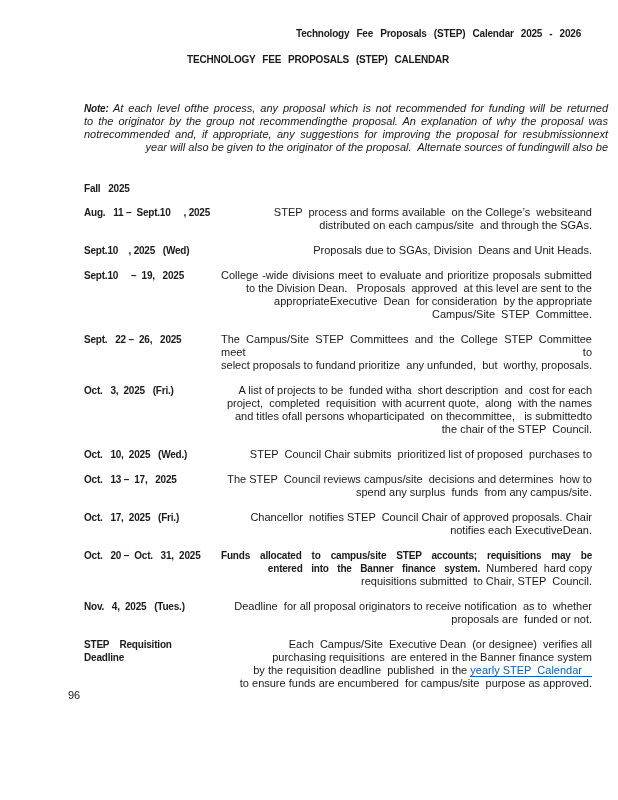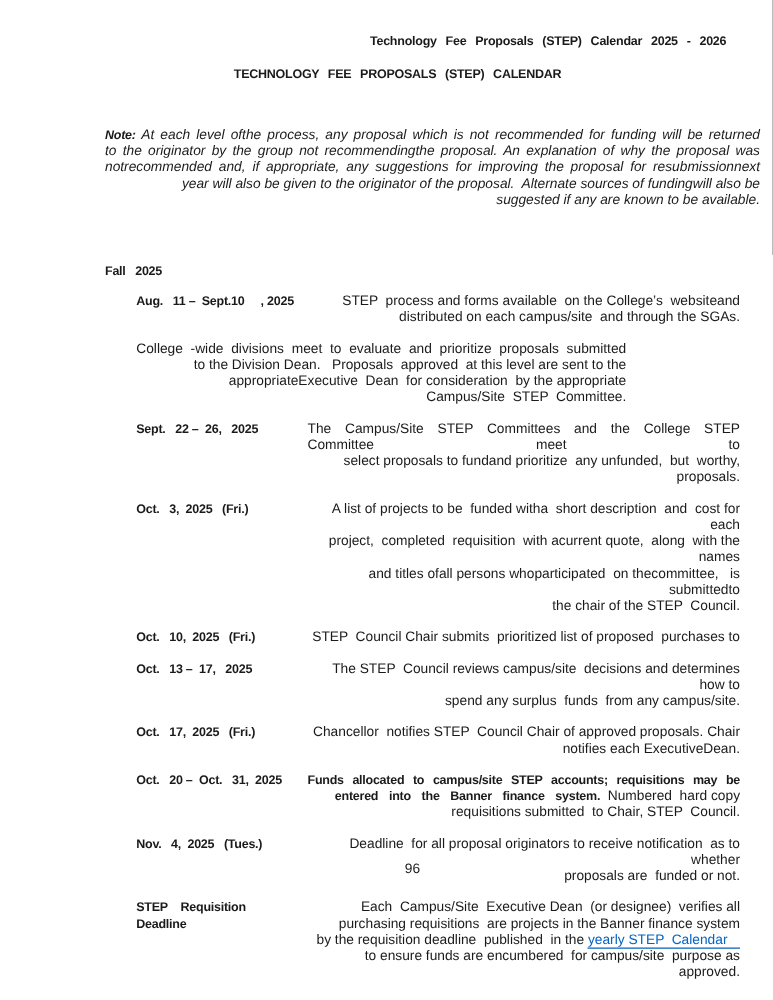--- a/index.html
+++ b/index.html
@@ -12,62 +12,68 @@
     font-family:"Liberation Sans", sans-serif;
     font-size:11px;line-height:13px;
     overflow:hidden;
     box-sizing:border-box;
     padding:27px 26px 0 84px;
   }
   .cond{font-weight:bold;font-size:10px;letter-spacing:-0.2px;}
   .hdr1{width:285px;margin-left:212px;text-align:justify;-moz-text-align-last:justify;text-align-last:justify;}
   .hdr2{width:262px;margin-left:103px;margin-top:13px;text-align:justify;-moz-text-align-last:justify;text-align-last:justify;}
   .note{width:524px;margin-top:36px;font-style:italic;}
-  .season{margin-top:44px;white-space:pre;}
-  .rows{margin-top:11px;margin-left:25px;}
+  .season{margin-top:28px;white-space:pre;}
+  .rows{margin-top:11px;}
   .row{display:flex;margin-bottom:12px;}
   .date{width:137px;flex:0 0 137px;white-space:pre;font-weight:bold;font-size:10px;letter-spacing:-0.2px;}
   .desc{width:392px;}
   .line{white-space:pre-wrap;text-align:right;}
   .line.j{white-space:normal;text-align:justify;-moz-text-align-last:justify;text-align-last:justify;text-justify:inter-word;}
   .sp{word-spacing:6px;}
   .link{
     color:var(--link,#0563C1);
     border-bottom:1px solid var(--link,#0563C1);
     padding-right:10px;
     cursor:pointer;
   }
-  .pagenum{position:absolute;top:689px;left:68px;width:524px;text-align:center;}
+  .pagenum{position:absolute;top:689px;left:68px;width:524px;}
 </style>
 </head>
 <body>
 
 <div class="page">
   <div class="cond hdr1">Technology Fee Proposals (STEP) Calendar 2025 - 2026</div>
   <div class="cond hdr2">TECHNOLOGY FEE PROPOSALS (STEP) CALENDAR</div>
 
   <div class="note" id="note-block">
       <div class="line j"><span class="cond">Note:</span><span> At each level ofthe process, any proposal which is not recommended for funding will be returned</span></div>
       <div class="line j"><span>to the originator by the group not recommendingthe proposal. An explanation of why the proposal was</span></div>
       <div class="line j"><span>notrecommended and, if appropriate, any suggestions for improving the proposal for resubmissionnext</span></div>
       <div class="line"><span>year will also be given to the originator of the proposal.  Alternate sources of fundingwill also be</span></div>
-      <div class="line"><span>suggested if any are known to be available.</span></div>
     </div>
 
   <div class="cond season">Fall   2025</div>
 
   <div class="rows" id="rows-container">
       <div class="row">
         <div class="date">Aug.   11 –  Sept.10     , 2025</div>
         <div class="desc">
           <div class="line"><span>STEP  process and forms available  on the College’s  websiteand</span></div>
           <div class="line"><span>distributed on each campus/site  and through the SGAs.</span></div>
         </div>
       </div>
       <div class="row">
+        <div class="date">Sept.10    , 2025   (Wed)</div>
+        <div class="desc">
+          <div class="line"><span>Proposals due to SGAs, Division  Deans and Unit Heads.</span></div>
+        </div>
+      </div>
+      <div class="row">
+        <div class="date">Sept.10     –  19,   2025</div>
         <div class="desc">
           <div class="line j"><span>College -wide divisions meet to evaluate and prioritize proposals submitted</span></div>
           <div class="line"><span>to the Division Dean.   Proposals  approved  at this level are sent to the</span></div>
           <div class="line"><span>appropriateExecutive  Dean  for consideration  by the appropriate</span></div>
           <div class="line"><span>Campus/Site  STEP  Committee.</span></div>
         </div>
       </div>
       <div class="row">
         <div class="date">Sept.   22 –  26,   2025</div>
         <div class="desc">
@@ -78,21 +84,21 @@
       <div class="row">
         <div class="date">Oct.   3,  2025   (Fri.)</div>
         <div class="desc">
           <div class="line"><span>A list of projects to be  funded witha  short description  and  cost for each</span></div>
           <div class="line"><span>project,  completed  requisition  with acurrent quote,  along  with the names</span></div>
           <div class="line"><span>and titles ofall persons whoparticipated  on thecommittee,   is submittedto</span></div>
           <div class="line"><span>the chair of the STEP  Council.</span></div>
         </div>
       </div>
       <div class="row">
-        <div class="date">Oct.   10,  2025   (Fri.)</div>
+        <div class="date">Oct.   10,  2025   (Wed.)</div>
         <div class="desc">
           <div class="line"><span>STEP  Council Chair submits  prioritized list of proposed  purchases to</span></div>
         </div>
       </div>
       <div class="row">
         <div class="date">Oct.   13 –  17,   2025</div>
         <div class="desc">
           <div class="line"><span>The STEP  Council reviews campus/site  decisions and determines  how to</span></div>
           <div class="line"><span>spend any surplus  funds  from any campus/site.</span></div>
         </div>
@@ -117,21 +123,21 @@
         <div class="desc">
           <div class="line"><span>Deadline  for all proposal originators to receive notification  as to  whether</span></div>
           <div class="line"><span>proposals are  funded or not.</span></div>
         </div>
       </div>
       <div class="row">
         <div class="date">STEP    Requisition
 Deadline</div>
         <div class="desc">
           <div class="line"><span>Each  Campus/Site  Executive Dean  (or designee)  verifies all</span></div>
-          <div class="line"><span>purchasing requisitions  are projects in the Banner finance system</span></div>
+          <div class="line"><span>purchasing requisitions  are entered in the Banner finance system</span></div>
           <div class="line"><span>by the requisition deadline  published  in the </span><span class="link">yearly STEP  Calendar</span></div>
           <div class="line"><span>to ensure funds are encumbered  for campus/site  purpose as approved.</span></div>
         </div>
       </div>
     </div>
 
   <div class="pagenum">96</div>
 </div>
 
 </body></html>

